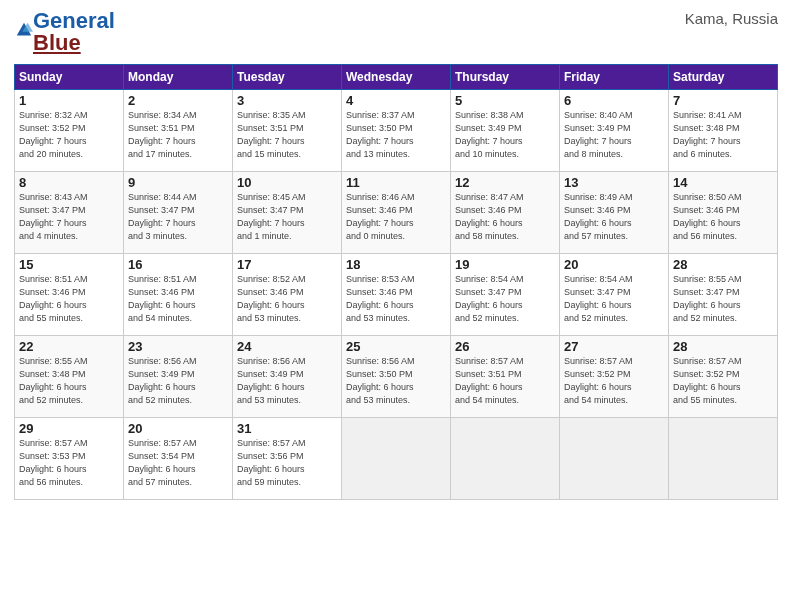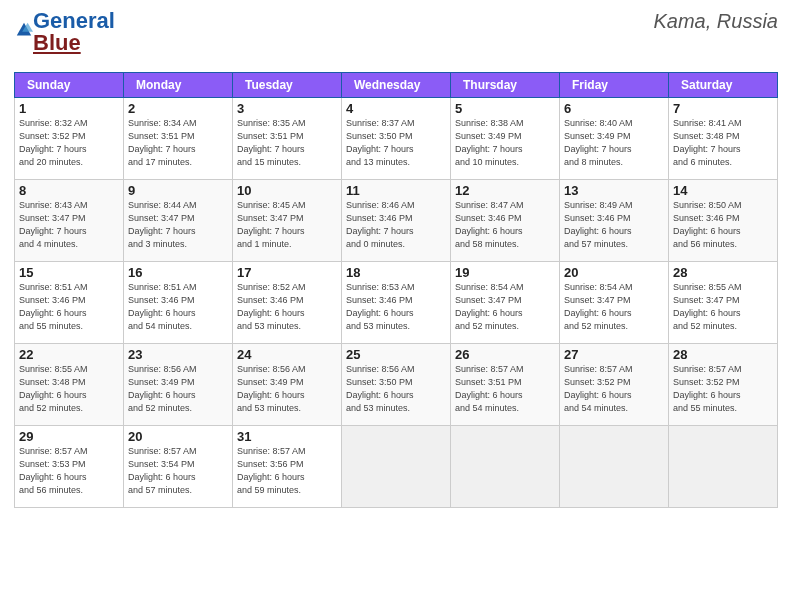--- a/index.html
+++ b/index.html
@@ -11,21 +11,21 @@
       overflow: hidden;
     }
     .container {
       width: 792px;
       padding: 10px 14px 10px 14px;
     }
     .header {
       display: flex;
       justify-content: space-between;
       align-items: flex-start;
-      margin-bottom: 18px;
+      margin-bottom: 10px;
     }
     .logo {
       display: flex;
       align-items: center;
     }
     .logo-text {
       font-size: 22px;
       font-weight: bold;
       color: #333;
       line-height: 1;
@@ -41,35 +41,34 @@
     .title-area {
       text-align: right;
     }
     .month-title {
       font-size: 32px;
       font-weight: bold;
       color: #333;
       line-height: 1.1;
     }
     .location {
-      font-size: 20px;
+      font-size: 15px;
       color: #555;
-      font-style: italic;
     }
     table {
       width: 100%;
       border-collapse: collapse;
       table-layout: fixed;
     }
     th {
-      background-color: #8b5cf6;
+      background-color: #4c1d95;
       color: #fff;
       font-size: 12px;
       font-weight: bold;
-      padding: 5px 12px;
+      padding: 5px 4px;
       text-align: left;
       border: 1px solid #1a5ca8;
     }
     td {
       border: 1px solid #ccc;
       vertical-align: top;
       padding: 3px 4px;
       font-size: 9.5px;
       color: #333;
       height: 82px;

